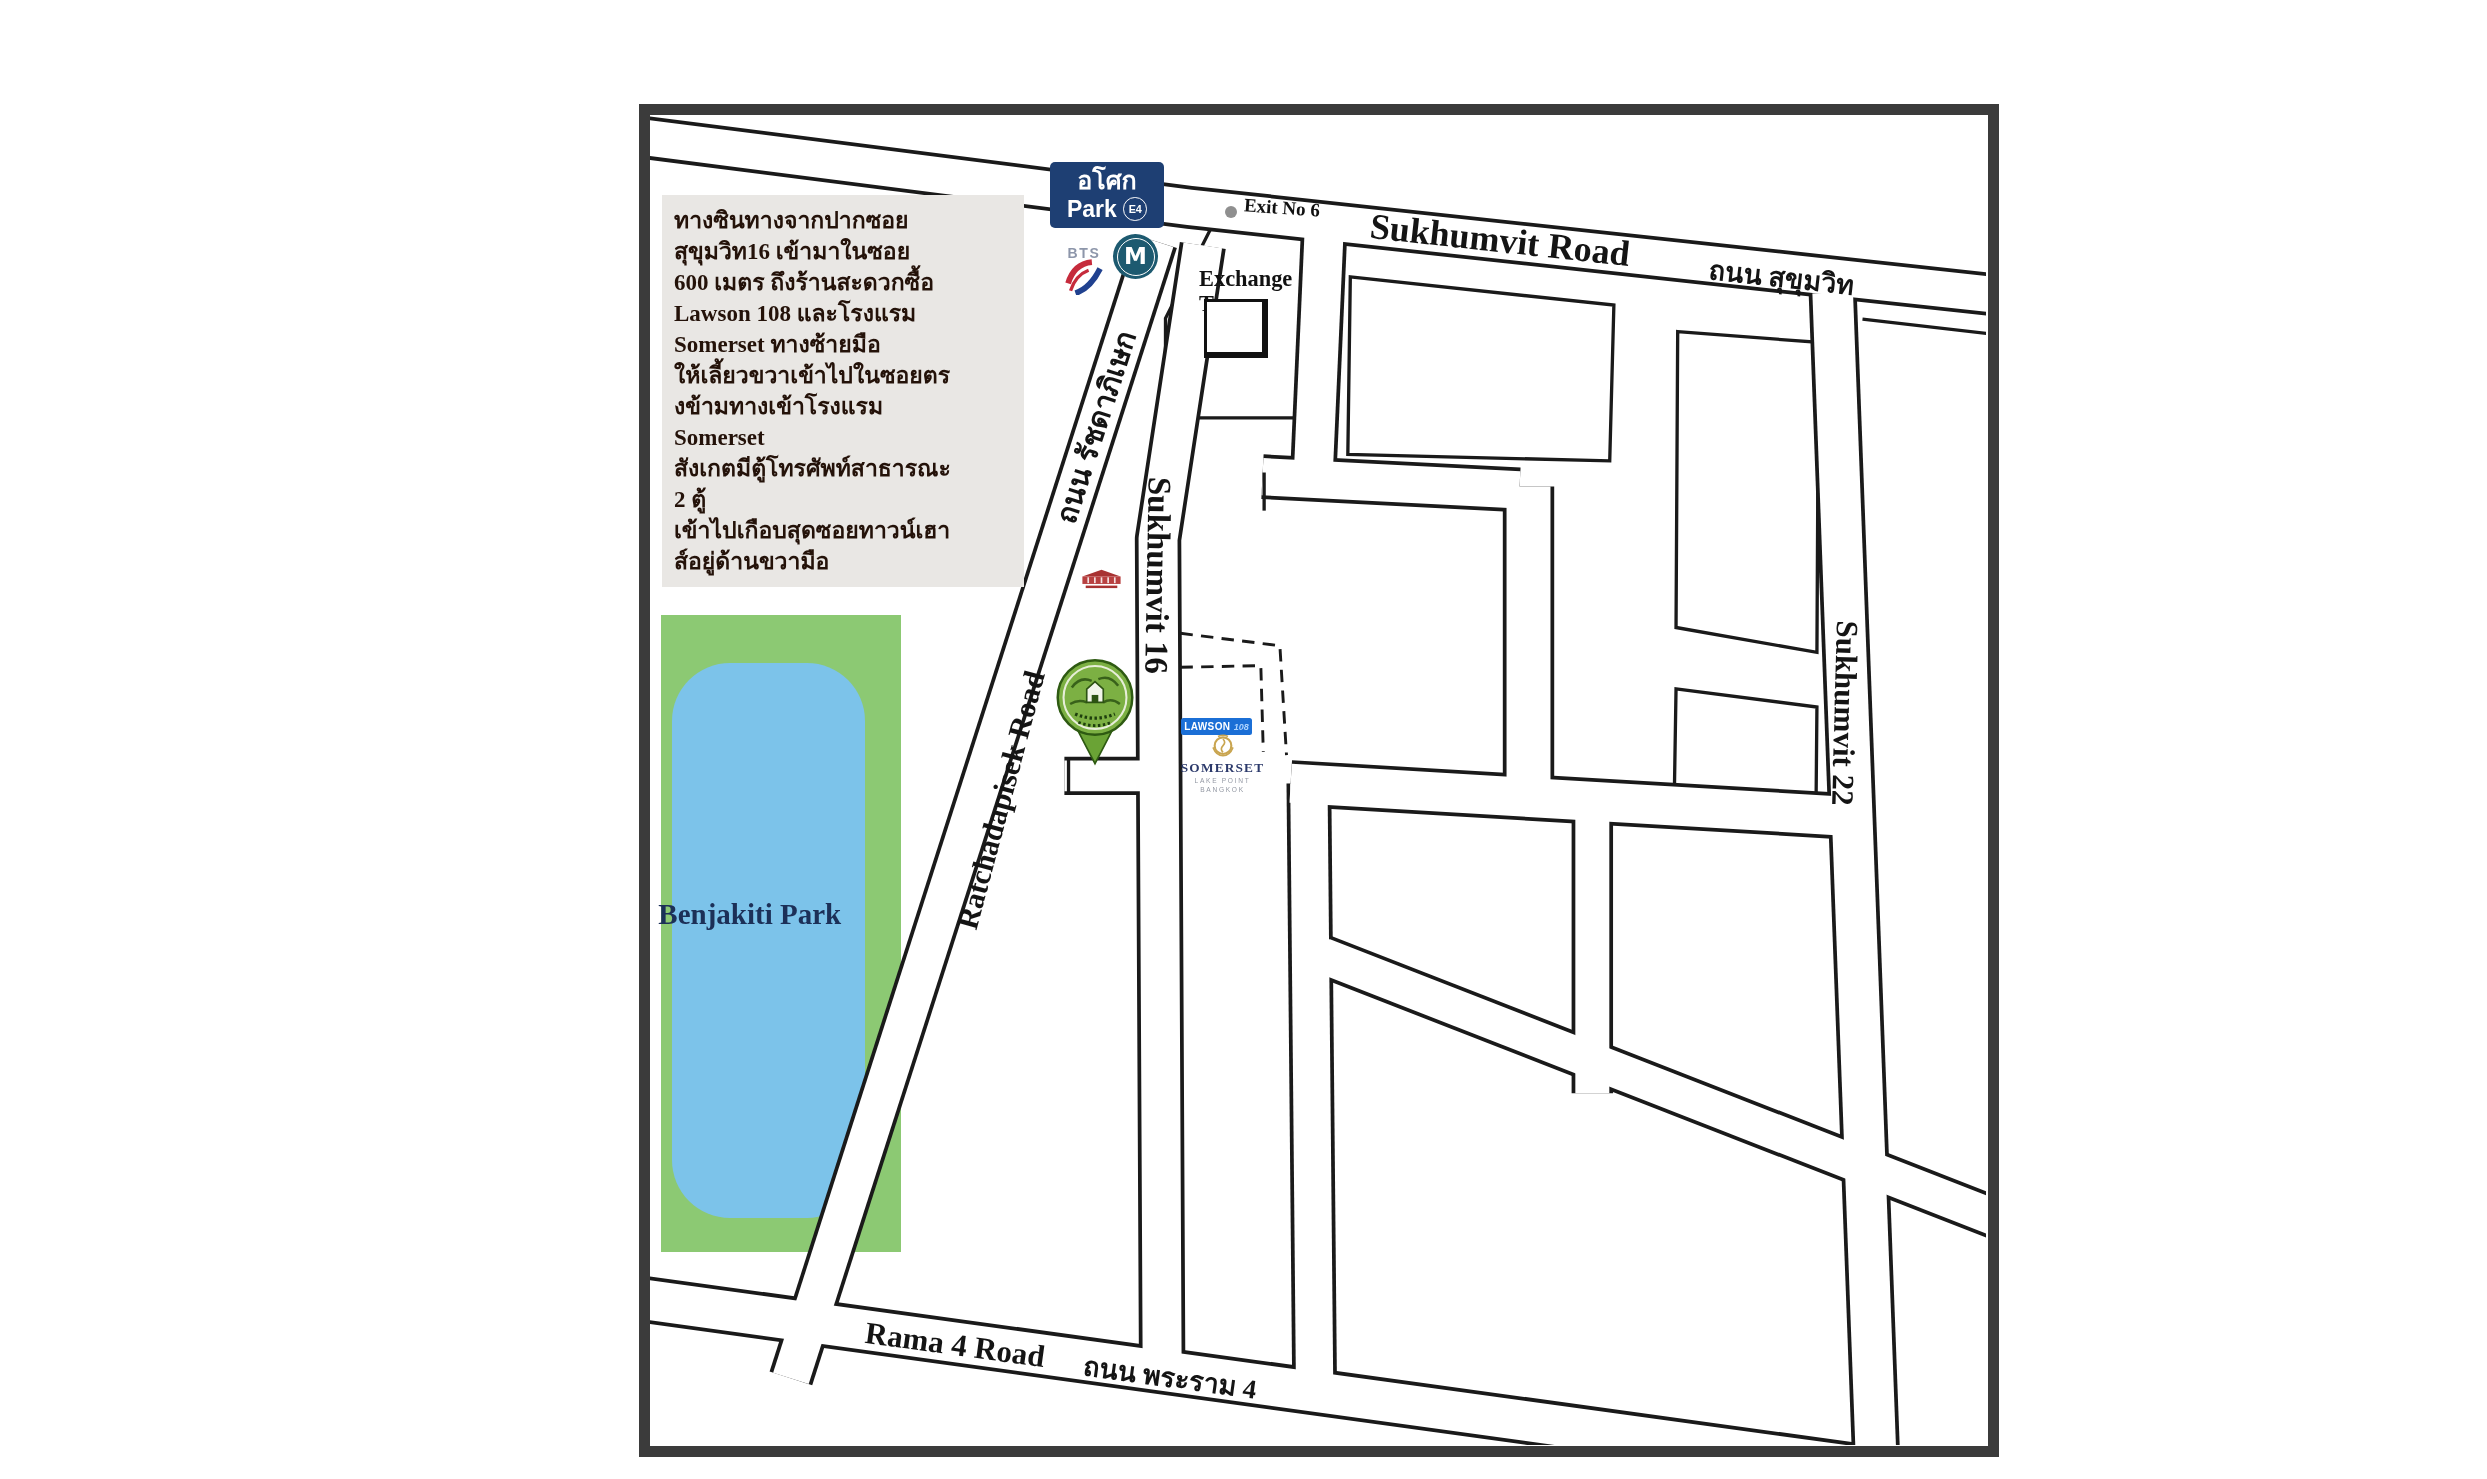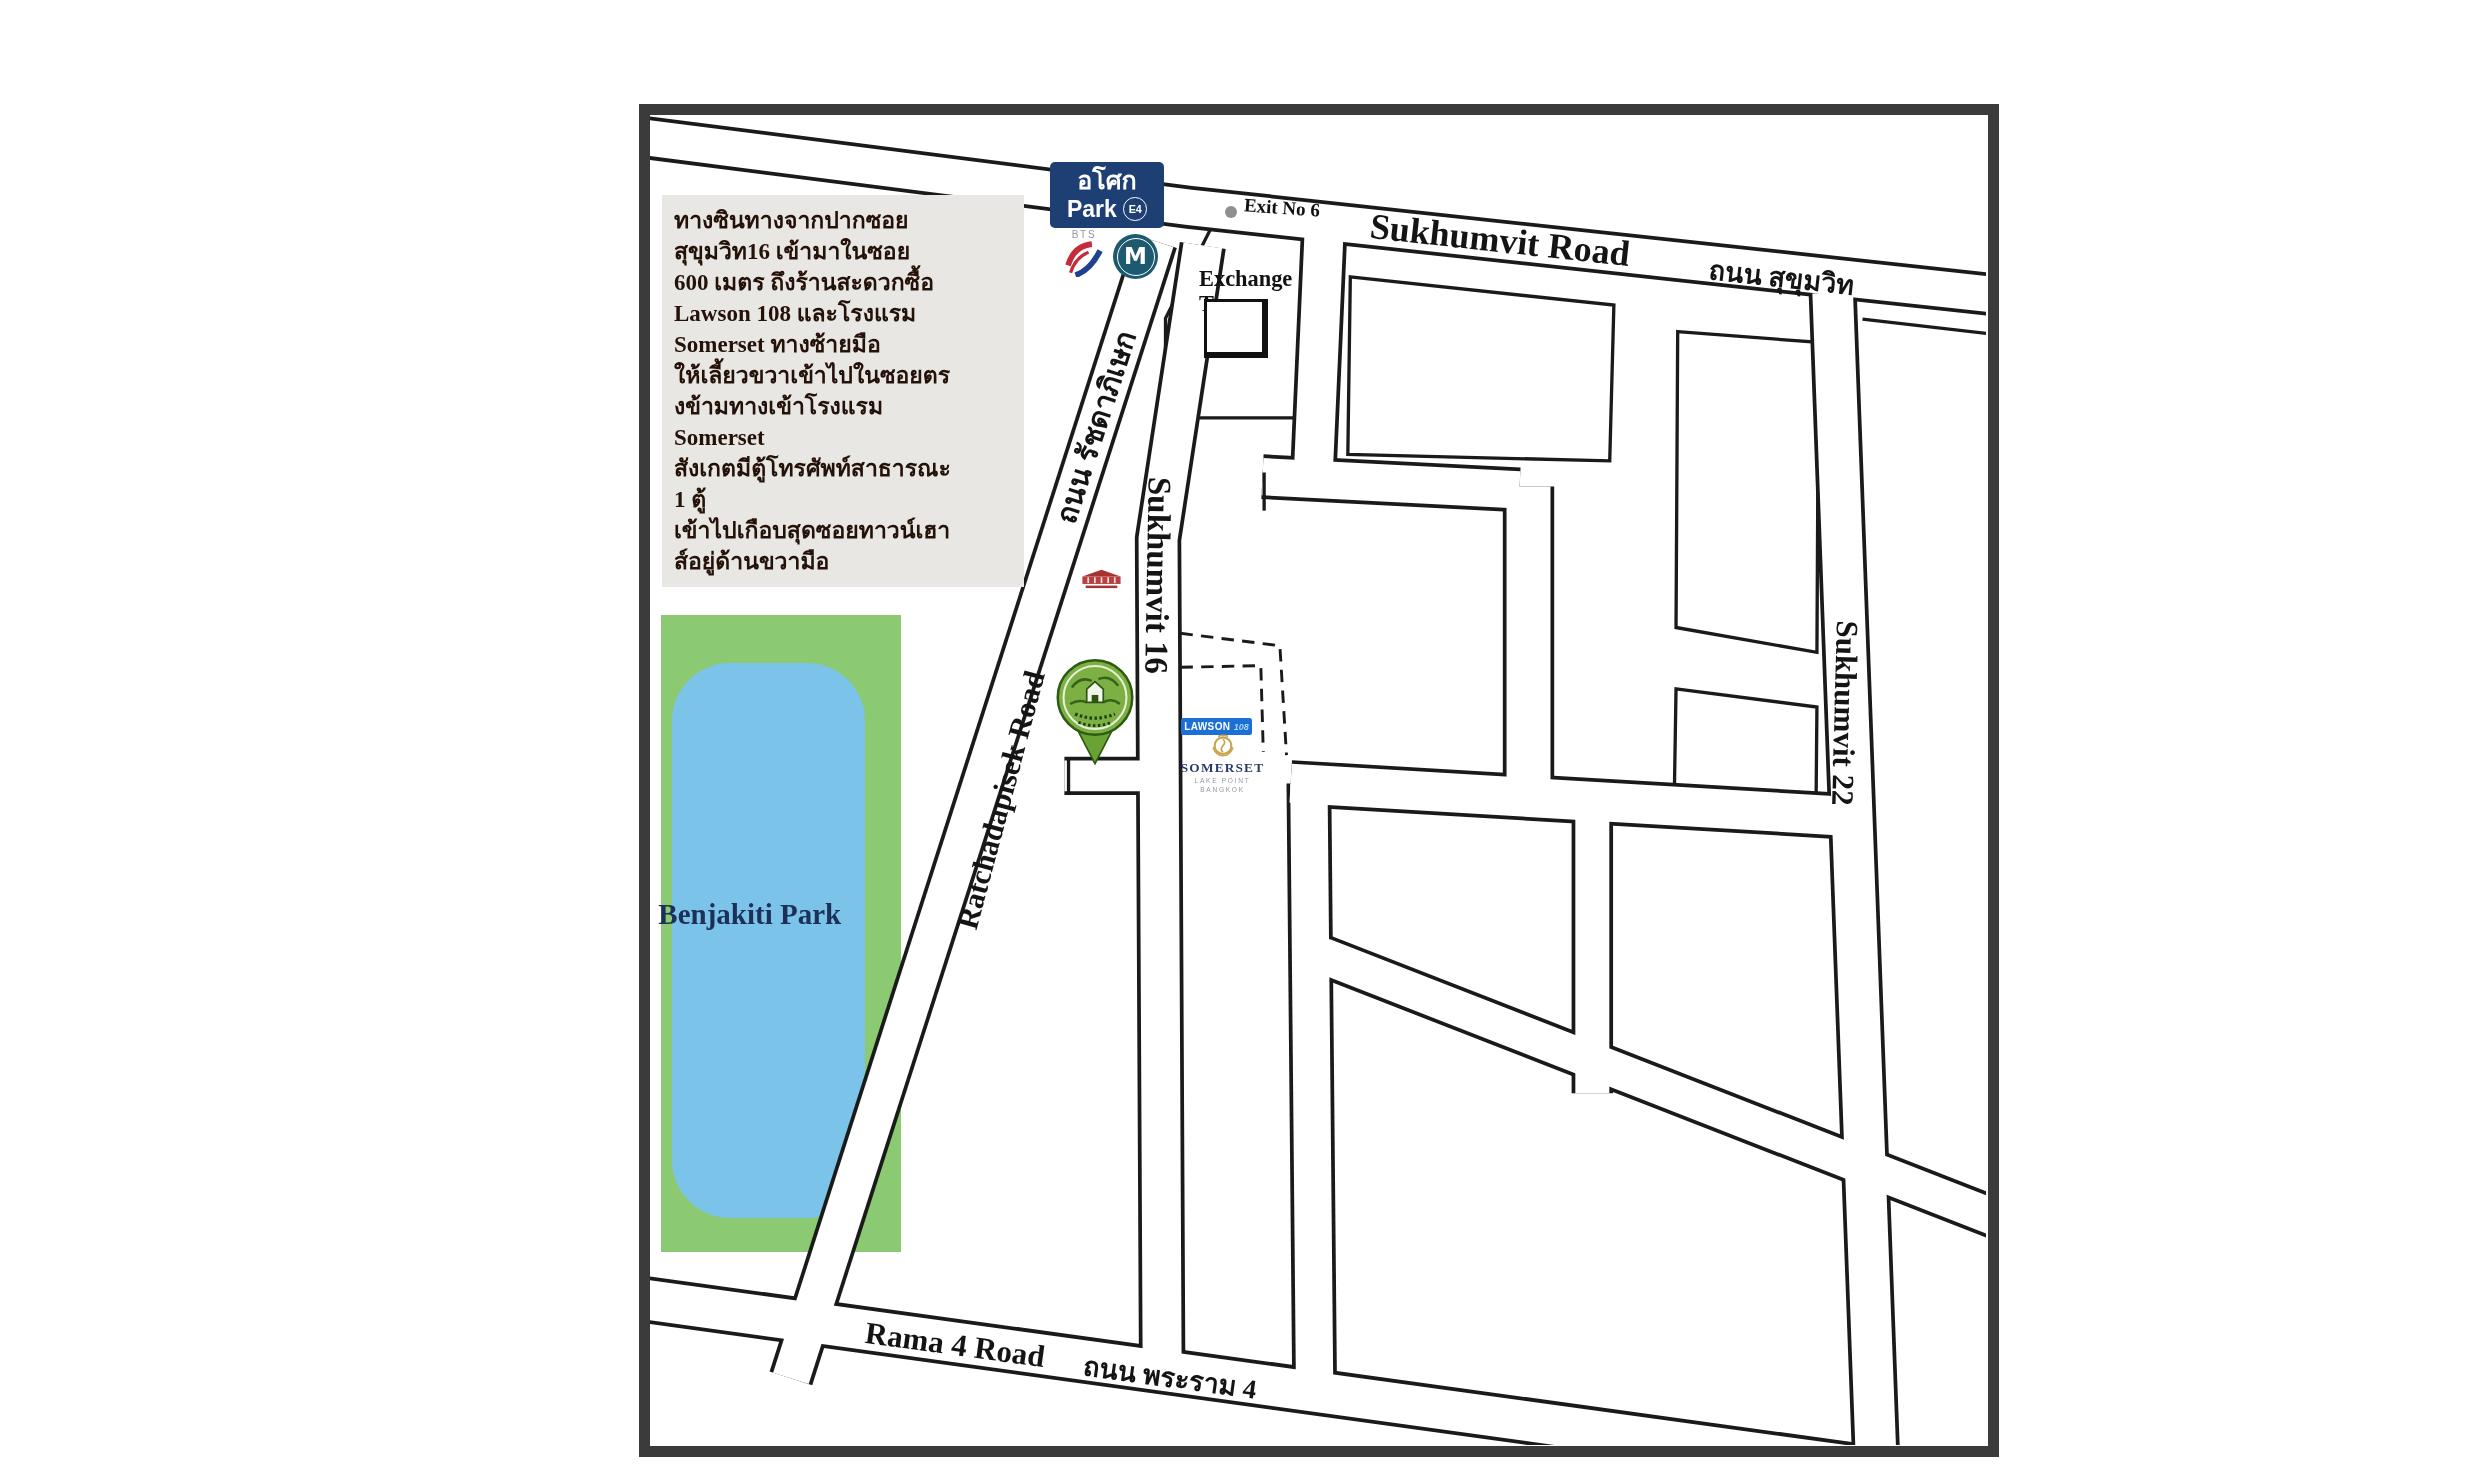--- a/index.html
+++ b/index.html
@@ -22,22 +22,22 @@
   .rlabel{position:absolute;text-align:center;font-weight:700;color:#141414;z-index:10;white-space:nowrap;}
   .badge{position:absolute;left:400px;top:47px;width:114px;height:66px;background:#1e3f73;
        border-radius:5px;z-index:12;display:flex;flex-direction:column;align-items:center;
        justify-content:center;color:#fff;font-family:"Liberation Sans",sans-serif;}
   .badge .thai{font-size:25px;line-height:26.5px;font-weight:700;}
   .badge .row{display:flex;align-items:center;gap:6.6px;margin-top:1.7px;}
   .badge .en{font-size:23px;font-weight:700;}
   .badge .code{width:21.6px;height:21.6px;border:1.7px solid #fff;border-radius:50%;
        display:flex;align-items:center;justify-content:center;font-size:10.8px;font-weight:700;}
   .bts{position:absolute;left:410px;top:116px;width:48px;height:51px;z-index:12;text-align:center;}
-  .bts .bts-word{font-family:"Liberation Sans",sans-serif;font-size:10px;font-weight:400;
-       letter-spacing:1.7px;color:#8d96aa;line-height:8.3px;}
+  .bts .bts-word{font-family:"Liberation Sans",sans-serif;font-size:14px;font-weight:700;
+       letter-spacing:1.7px;color:#8d96aa;line-height:8.3px;margin-top:18px;}
   .mrt{position:absolute;left:463px;top:119px;width:45px;height:45px;border-radius:50%;
        background:#1d5a70;z-index:12;display:flex;align-items:center;justify-content:center;}
   .mrt-inner{width:36px;height:36px;border-radius:50%;border:1.7px solid #fff;
        display:flex;align-items:center;justify-content:center;color:#fff;
        font-family:"DejaVu Sans",sans-serif;font-weight:700;font-size:23px;line-height:23px;}
   .exit-dot{position:absolute;left:575px;top:91px;width:12.4px;height:12.4px;border-radius:50%;
        background:#8f8f8f;z-index:10;}
   .exit-label{position:absolute;left:594px;top:82px;font-size:19px;font-weight:700;
        transform:rotate(4deg);z-index:10;}
   .xt-label{position:absolute;left:549px;top:131px;font-size:22.4px;line-height:25px;
@@ -119,21 +119,21 @@
     <div class="instructions">
       <div>ทางซินทางจากปากซอย</div>
       <div>สุขุมวิท16 เข้ามาในซอย</div>
       <div>600 เมตร ถึงร้านสะดวกซื้อ</div>
       <div>Lawson 108 และโรงแรม</div>
       <div>Somerset ทางซ้ายมือ</div>
       <div>ให้เลี้ยวขวาเข้าไปในซอยตร</div>
       <div>งข้ามทางเข้าโรงแรม</div>
       <div>Somerset</div>
       <div>สังเกตมีตู้โทรศัพท์สาธารณะ</div>
-      <div>1 ตู้</div>
+      <div>2 ตู้</div>
       <div>เข้าไปเกือบสุดซอยทาวน์เฮา</div>
       <div>ส์อยู่ด้านขวามือ</div>
     </div>
 
     <div class="badge">
       <div class="thai">อโศก</div>
       <div class="row">
         <span class="en">Park</span>
         <span class="code">E4</span>
       </div>

